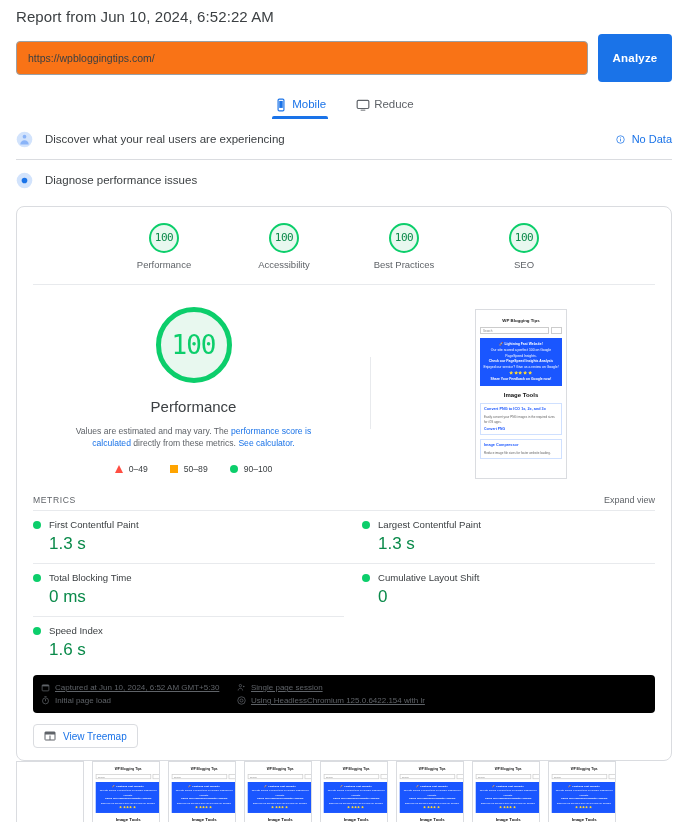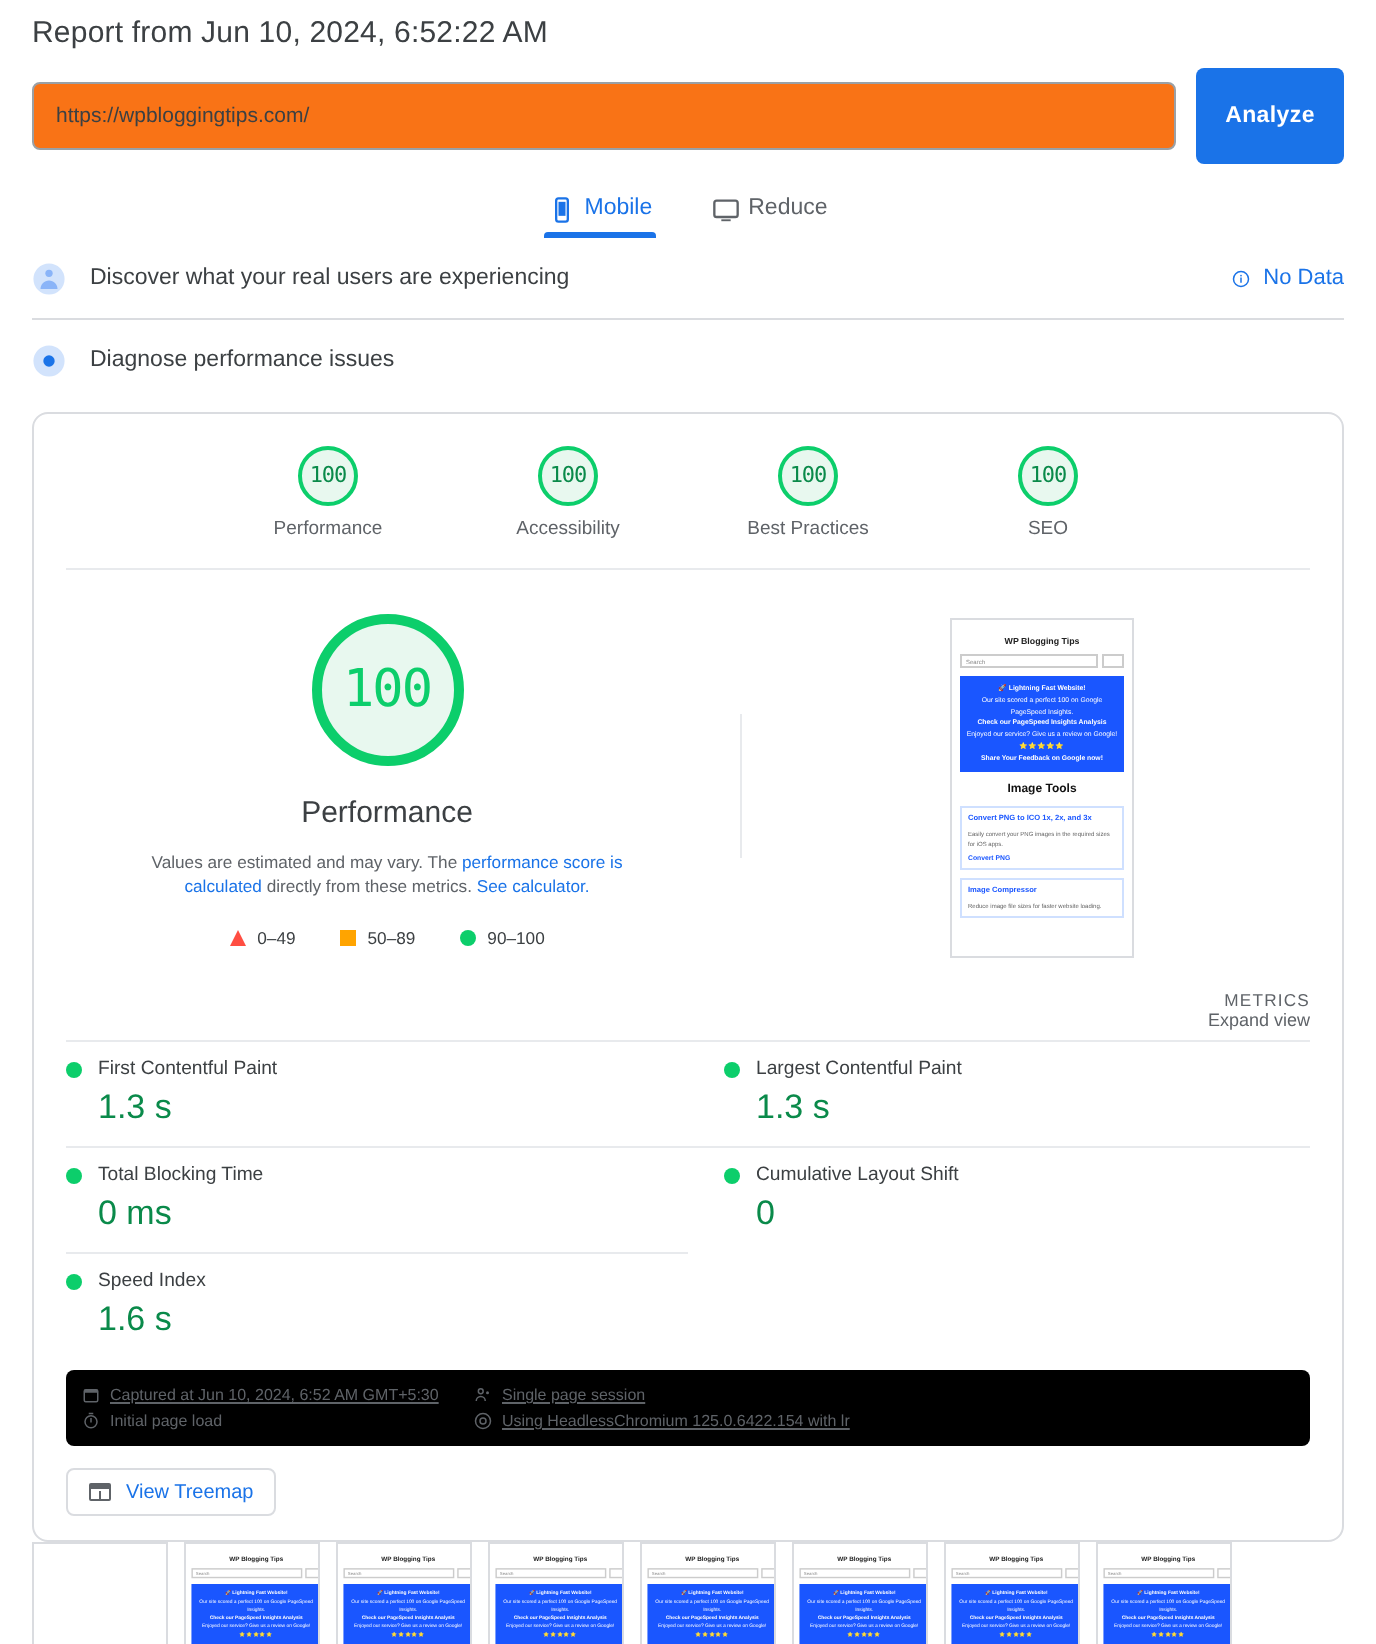--- a/index.html
+++ b/index.html
@@ -201,21 +201,20 @@
   .ph-h2 { font-size:6px; font-weight:bold; text-align:center; color:#111; margin:6px 0 5px 0; }
   .ph-card { border:1px solid #cfe0ff; padding:3px; margin-bottom:4px; }
   .ph-card .t { color:#1a56ff; font-size:3.8px; font-weight:bold; line-height:1.5; }
   .ph-card .d { color:#666; font-size:3px; line-height:1.5; margin-top:2px; }
   .ph-card .l { color:#1a56ff; font-size:3.4px; font-weight:bold; margin-top:3px; }
 
   
   .metrics-head {
     display: flex; align-items: flex-end; justify-content: space-between;
     padding: 6px 16px 5px 16px;
-    flex-direction: column;
   }
   .metrics-head .t { font-size: 8.6px; color: #5f6368; letter-spacing: .6px; }
   .metrics-head .x { font-size: 9px; color: #5f6368; cursor: pointer; }
 
   .metrics-grid { display: flex; flex-wrap: wrap; padding: 0 16px; }
   .metric {
     width: 50%;
     padding: 8px 0 9px 0;
     border-top: 1px solid #e8eaed;
   }

